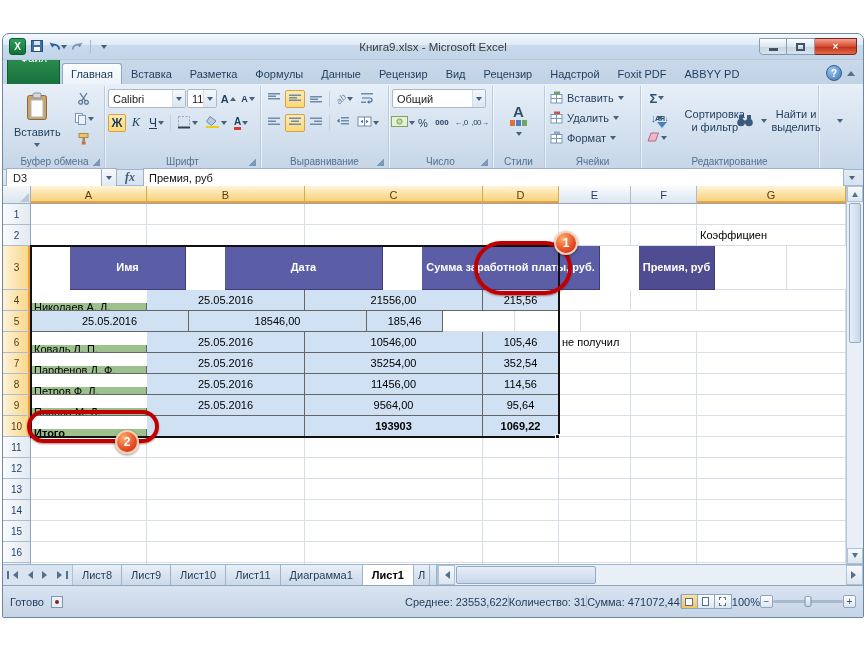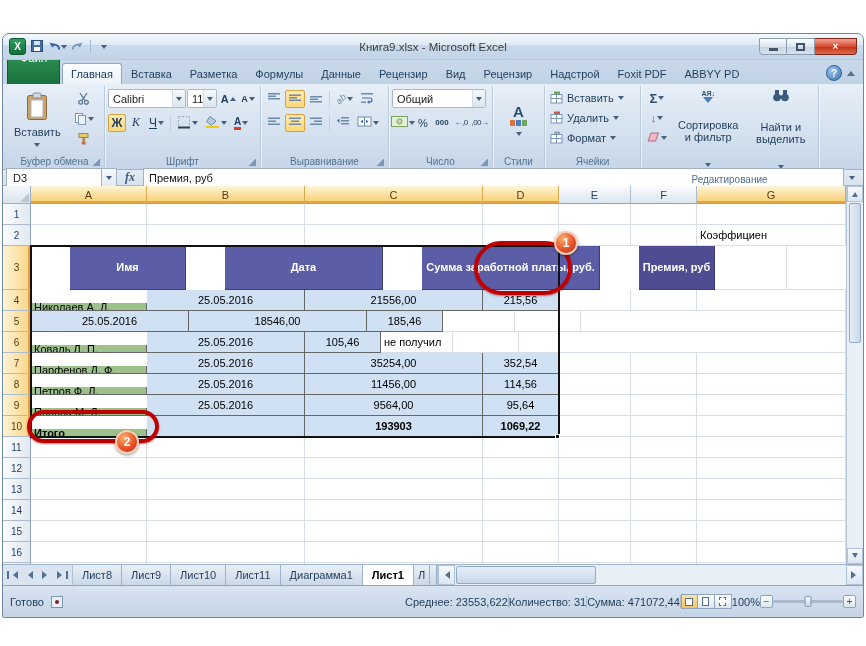--- a/index.html
+++ b/index.html
@@ -45,21 +45,21 @@
 .vsep{width:1px;height:16px;background:#C2D0DF;margin:0 2px;}
 .fA{font-weight:bold;font-size:11px;}
 .fA.sm{font-size:9px;}
 .bold-g{font-weight:bold;font-size:12px;}
 .ital-g{font-style:italic;font-family:"Liberation Serif",serif;font-size:12px;}
 .und-g{text-decoration:underline;font-size:12px;}
 .fcol{font-weight:bold;font-size:10px;border-bottom:3px solid #D83A2E;line-height:1.1;}
 .ori{display:inline-block;transform:rotate(-45deg);font-size:9px;font-style:italic;color:#6E8CA9;}
 .minicol{display:flex;flex-direction:column;justify-content:flex-start;gap:2px;}
 .cellbtn{display:flex;align-items:center;gap:4px;height:20px;font-size:11px;color:#1E3C5C;padding:0 2px;white-space:nowrap;}
-.ebtn{display:flex;flex-direction:column;align-items:center;justify-content:center;gap:16px;font-size:11px;color:#1E3C5C;width:74px;text-align:center;line-height:1.15;}
+.ebtn{display:flex;flex-direction:row;align-items:center;justify-content:center;gap:16px;font-size:11px;color:#1E3C5C;width:74px;text-align:center;line-height:1.15;}
 .styli{display:flex;flex-direction:column;align-items:center;gap:1px;}
 .bigA{font-size:15px;font-weight:bold;color:#2F4F6F;line-height:1;}
 .sorti{display:flex;flex-direction:column;align-items:center;line-height:1;}
 .az{font-size:7px;font-weight:bold;color:#2F4F6F;}
 .funnel{width:0;height:0;border-left:5px solid transparent;border-right:5px solid transparent;border-top:6px solid #4C7FBF;}
 .dec-ico{font-size:8px;color:#1E3C5C;letter-spacing:-0.5px;}
 .sigma{font-size:13px;font-weight:bold;color:#2F4F6F;}
 .fillarr{font-size:11px;font-weight:bold;color:#3E6FA8;}
 .rfill{flex:1;}
 
@@ -609,20 +609,21 @@
           <div class="cell cC tdata">18546,00</div>
           <div class="cell cD tdata">185,46</div>
           <div class="cell cE"></div>
             <div class="cell cF"></div>
             <div class="cell cG"></div>
         </div>
         <div class="row">
           <div class="rh sel">6</div>
           <div class="cell cA tname">Коваль Л. П.</div>
           <div class="cell cB tdata">25.05.2016</div>
+          <div class="cell cC tdata">10546,00</div>
           <div class="cell cD tdata">105,46</div>
           <div class="cell cE note-cell">не получил</div>
           <div class="cell cF"></div>
             <div class="cell cG"></div>
         </div>
         <div class="row">
           <div class="rh sel">7</div>
           <div class="cell cA tname">Парфенов Д. Ф.</div>
           <div class="cell cB tdata">25.05.2016</div>
           <div class="cell cC tdata">35254,00</div>

